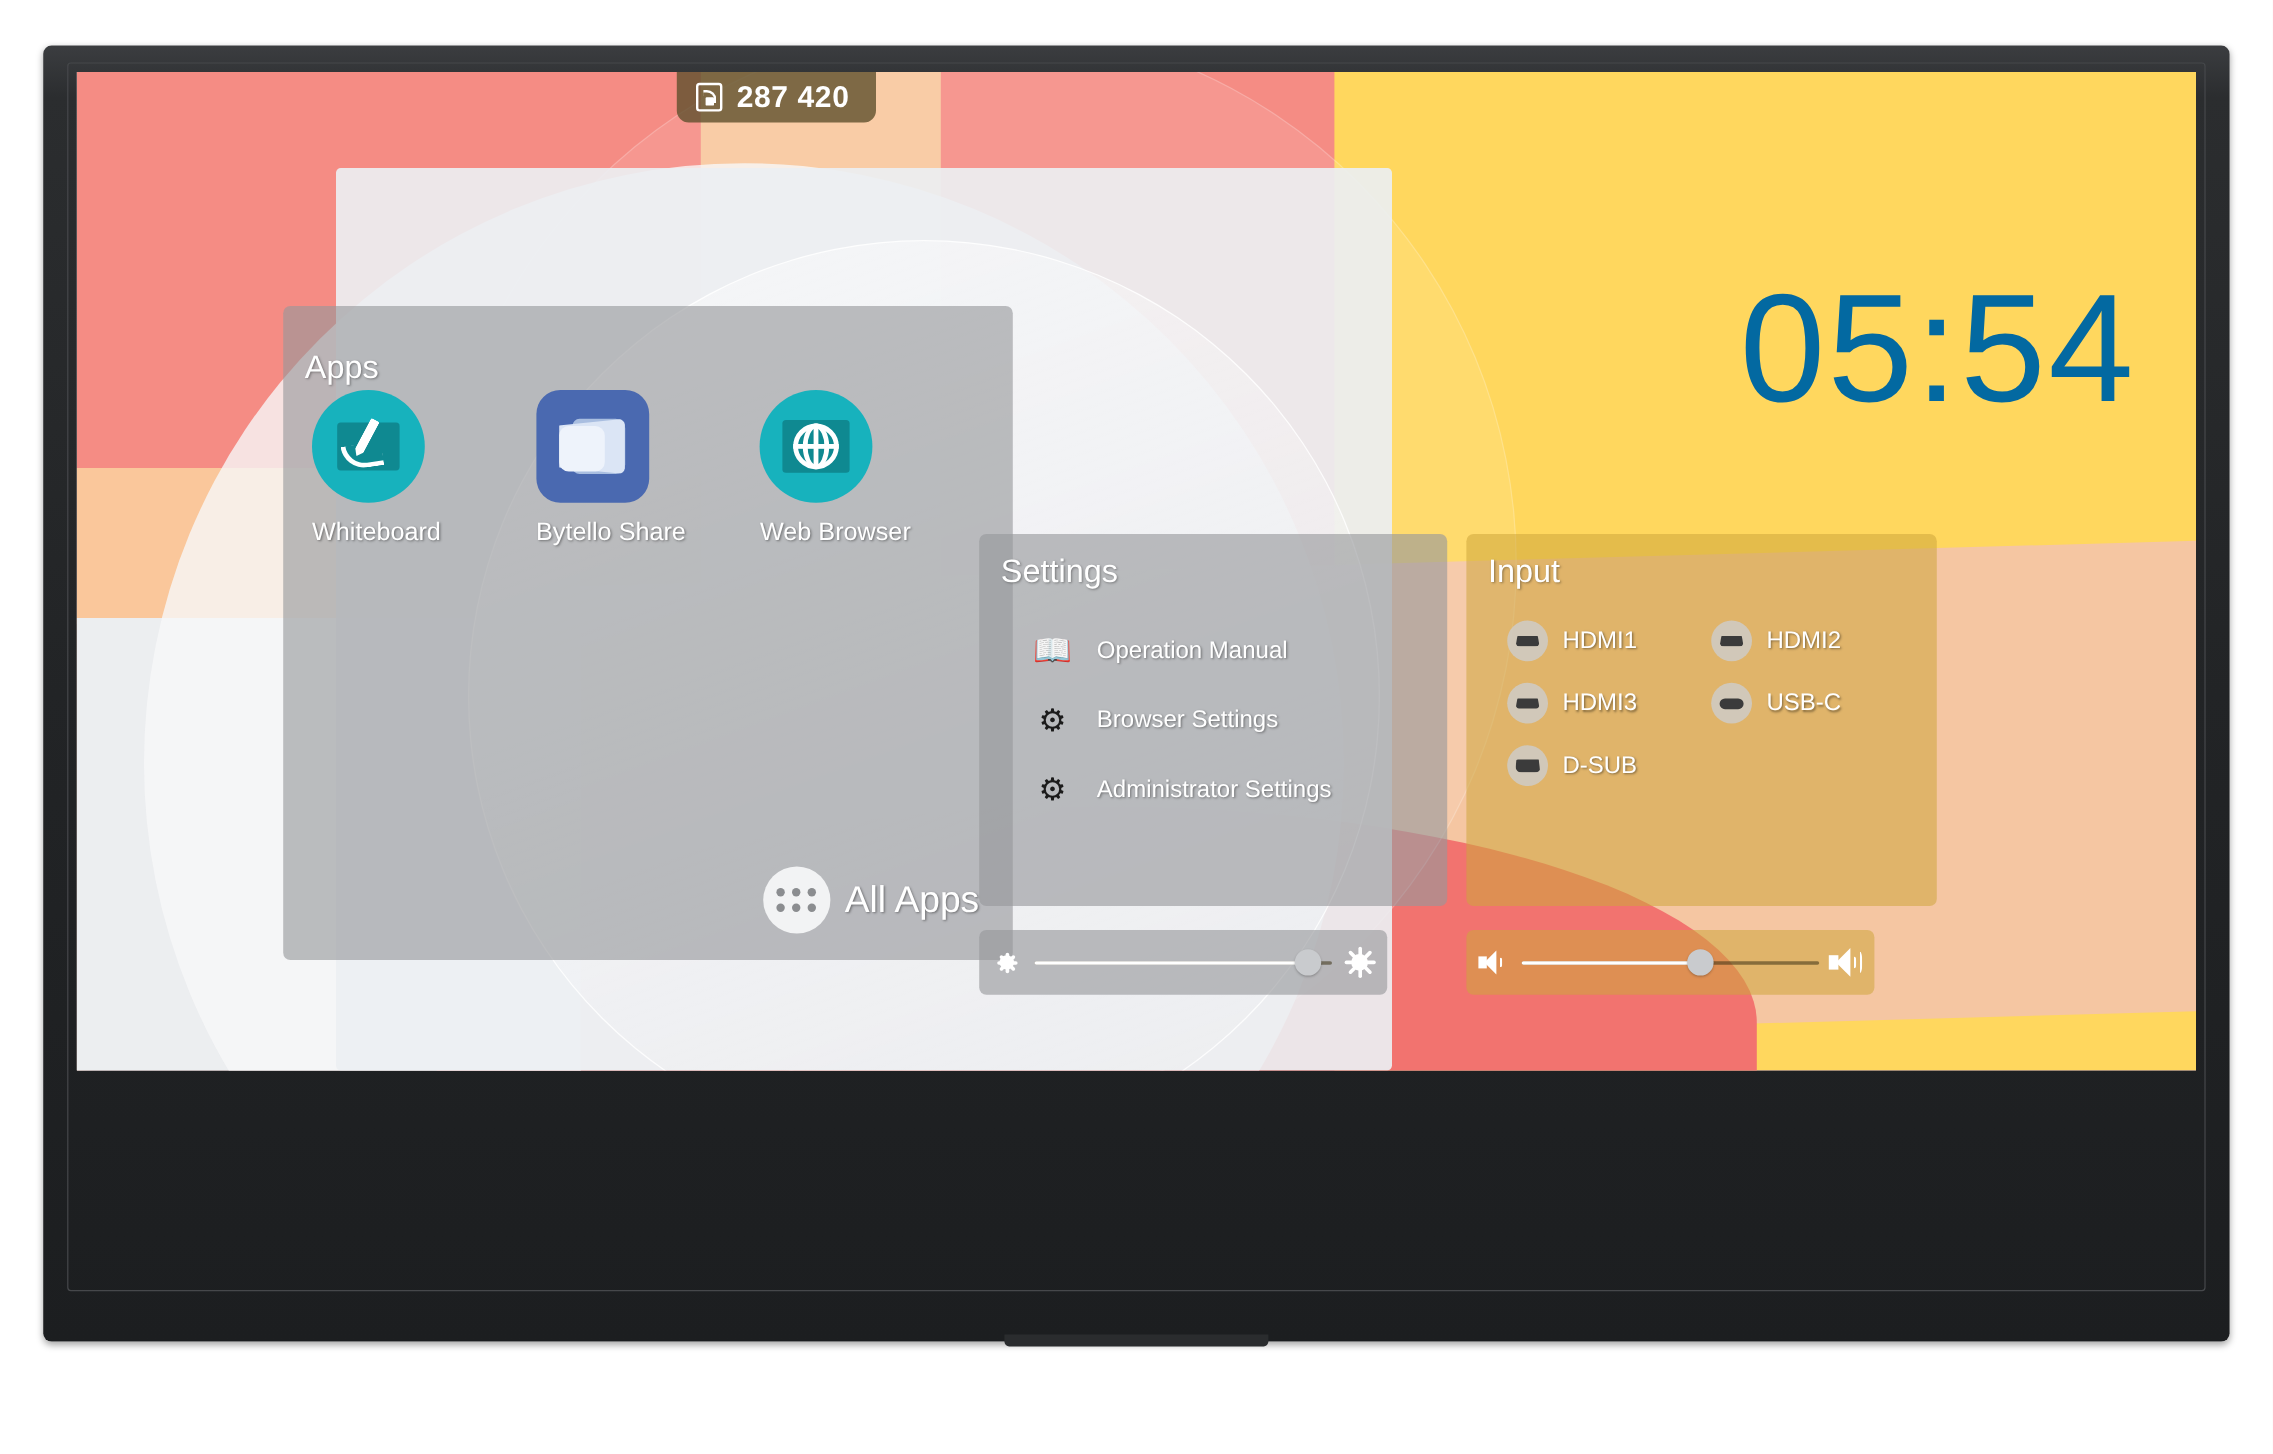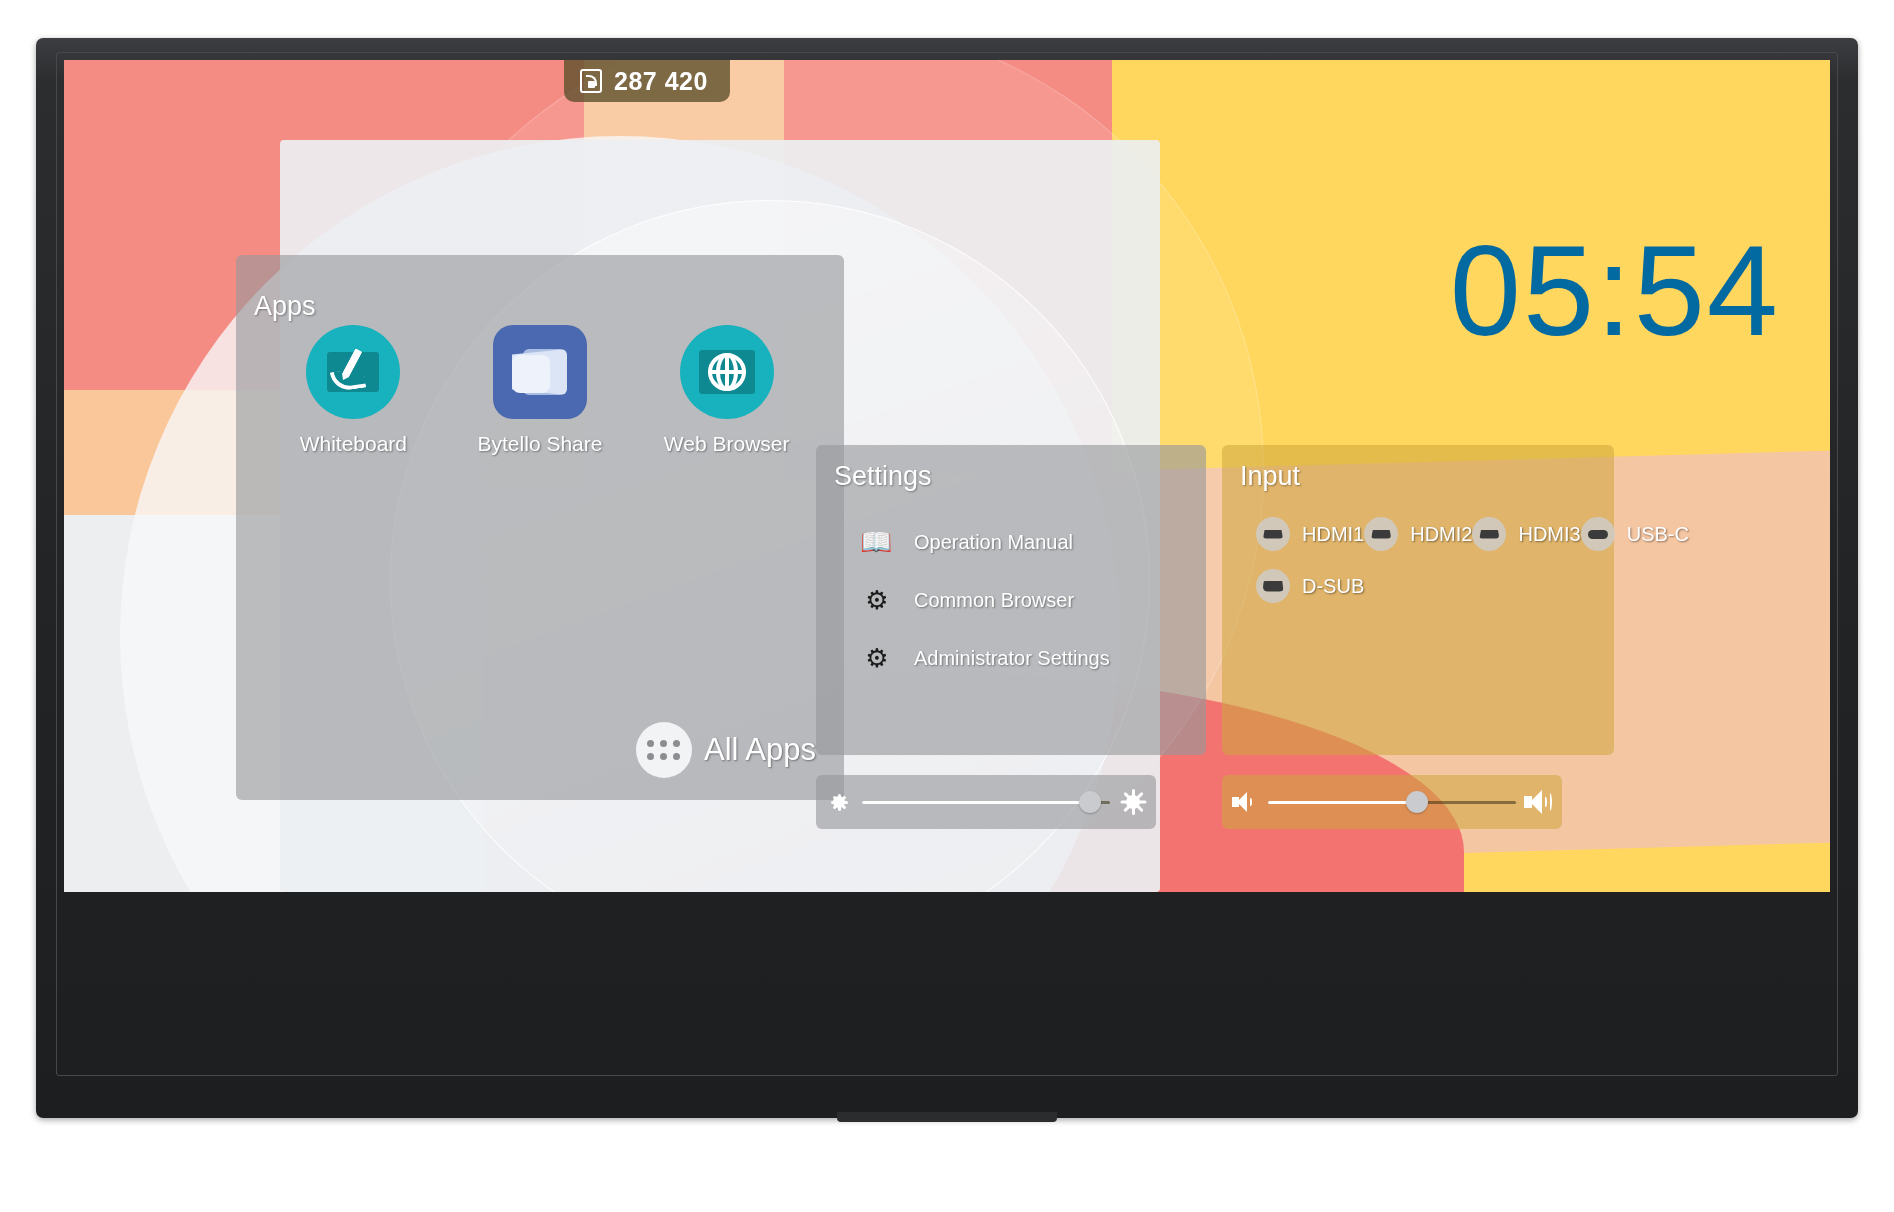--- a/index.html
+++ b/index.html
@@ -152,21 +152,21 @@
   #apps-panel .panel-title { position: absolute; left: 18px; top: 36px; }
 
   .app-grid {
     position: absolute; left: 24px; top: 70px;
     width: 560px;
     display: grid;
     grid-template-columns: repeat(3, 1fr);
     row-gap: 38px;
   }
   .app-item {
-    display: flex; flex-direction: column; align-items: center; gap: 13px;
+    display: flex; flex-direction: column; align-items: flex-start; gap: 13px;
     cursor: pointer;
   }
   .app-icon {
     width: 94px; height: 94px;
     display: flex; align-items: center; justify-content: center;
     position: relative;
   }
   .app-icon.round { border-radius: 50%; background: #17b2bd; }
   .app-icon.sq { border-radius: 20px; background: #4a69b0; }
   .app-label {
@@ -288,21 +288,21 @@
     left: 1158px; top: 385px;
     width: 392px; height: 310px;
     background: rgba(205,165,60,.55);
     border-radius: 6px;
     z-index: 25;
   }
   #input-panel .panel-title { position: absolute; left: 18px; top: 16px; }
   .input-grid {
     position: absolute; left: 34px; top: 72px;
     width: 340px;
-    display: grid; grid-template-columns: 1fr 1fr 1fr 1fr;
+    display: grid; grid-template-columns: 1fr 1fr;
     row-gap: 18px;
   }
   .input-item { display:flex; align-items:center; gap: 12px; cursor:pointer; }
   .port-chip {
     width: 34px; height: 34px; border-radius: 50%;
     background: rgba(205,205,205,.80);
     display:flex; align-items:center; justify-content:center;
   }
   .port-hdmi { width: 20px; height: 9px; background:#3b3b3b; border-radius: 2px 2px 4px 4px; clip-path: polygon(8% 0,92% 0,100% 100%,0 100%); }
   .port-usbc { width: 20px; height: 9px; background:#3b3b3b; border-radius: 5px; }
@@ -481,21 +481,21 @@
       <div class="panel-title">Settings</div>
       <div class="settings-list">
 
         <div class="settings-row">
           <span class="settings-icon">📖</span>
           <span class="settings-label">Operation Manual</span>
         </div>
 
         <div class="settings-row">
           <span class="settings-icon">⚙</span>
-          <span class="settings-label">Common Browser</span>
+          <span class="settings-label">Browser Settings</span>
         </div>
 
         <div class="settings-row">
           <span class="settings-icon">⚙⁠</span>
           <span class="settings-label">Administrator Settings</span>
         </div>
 
       </div>
     </div>
 

